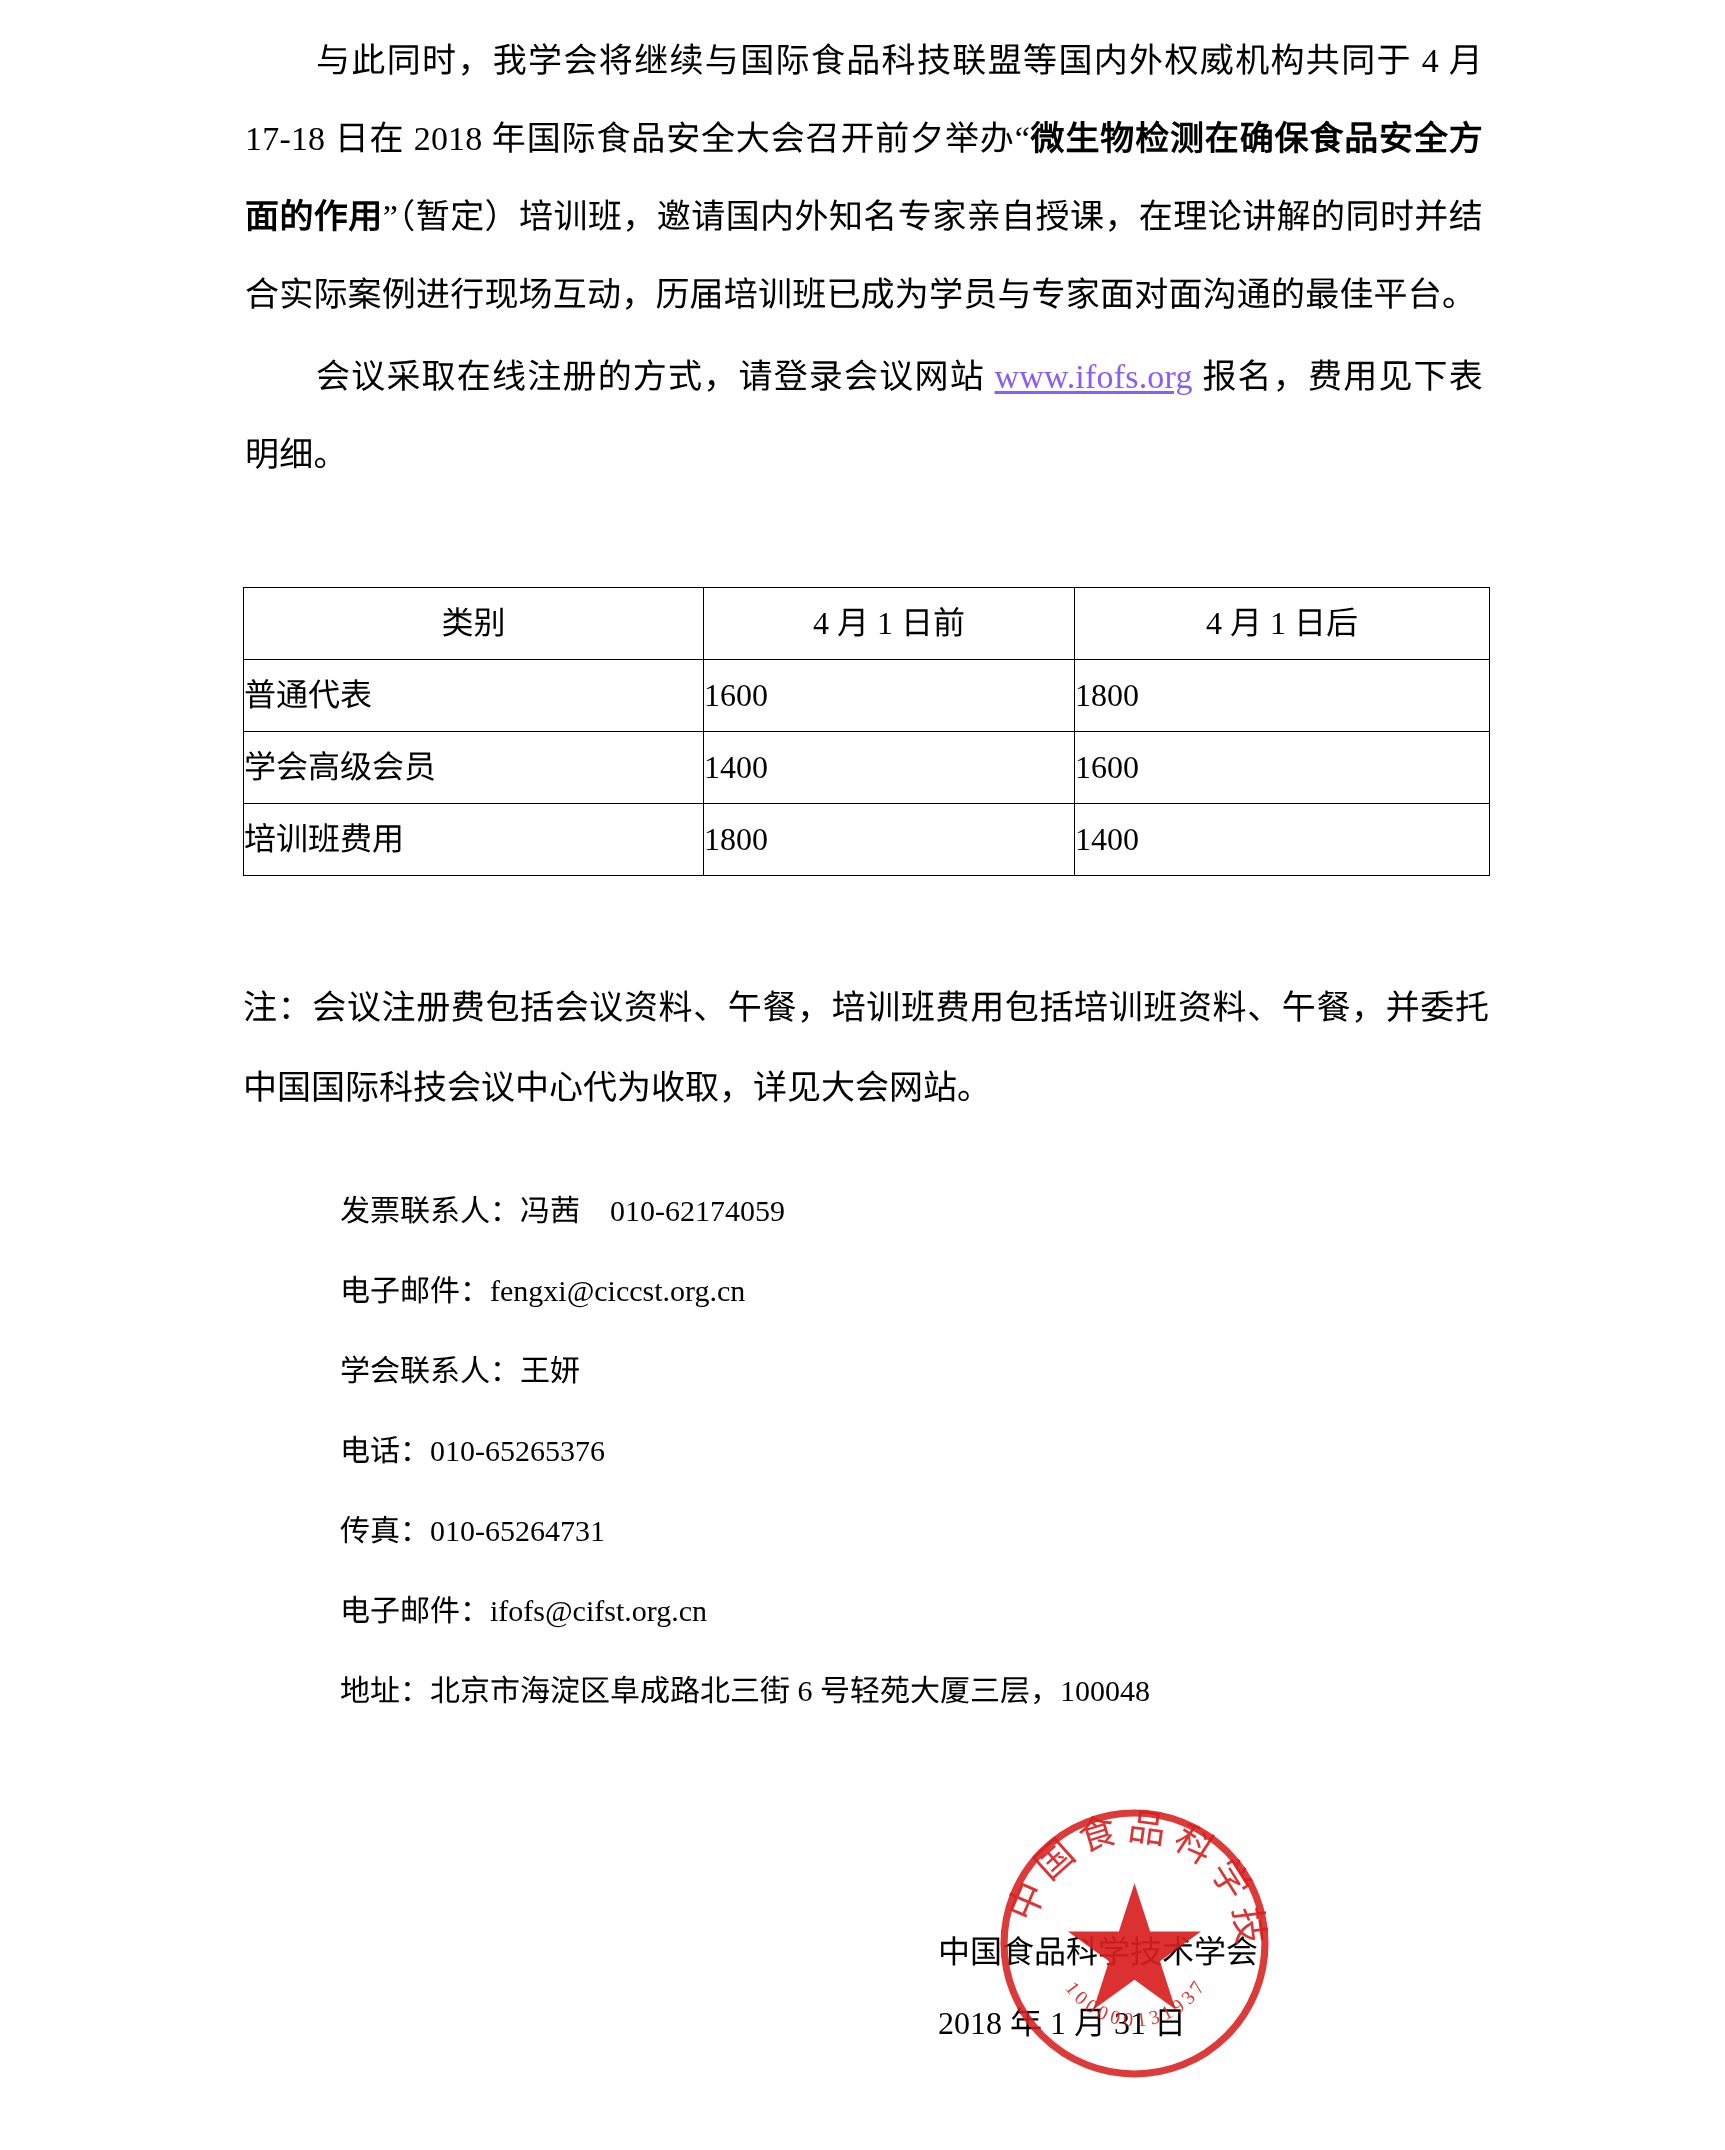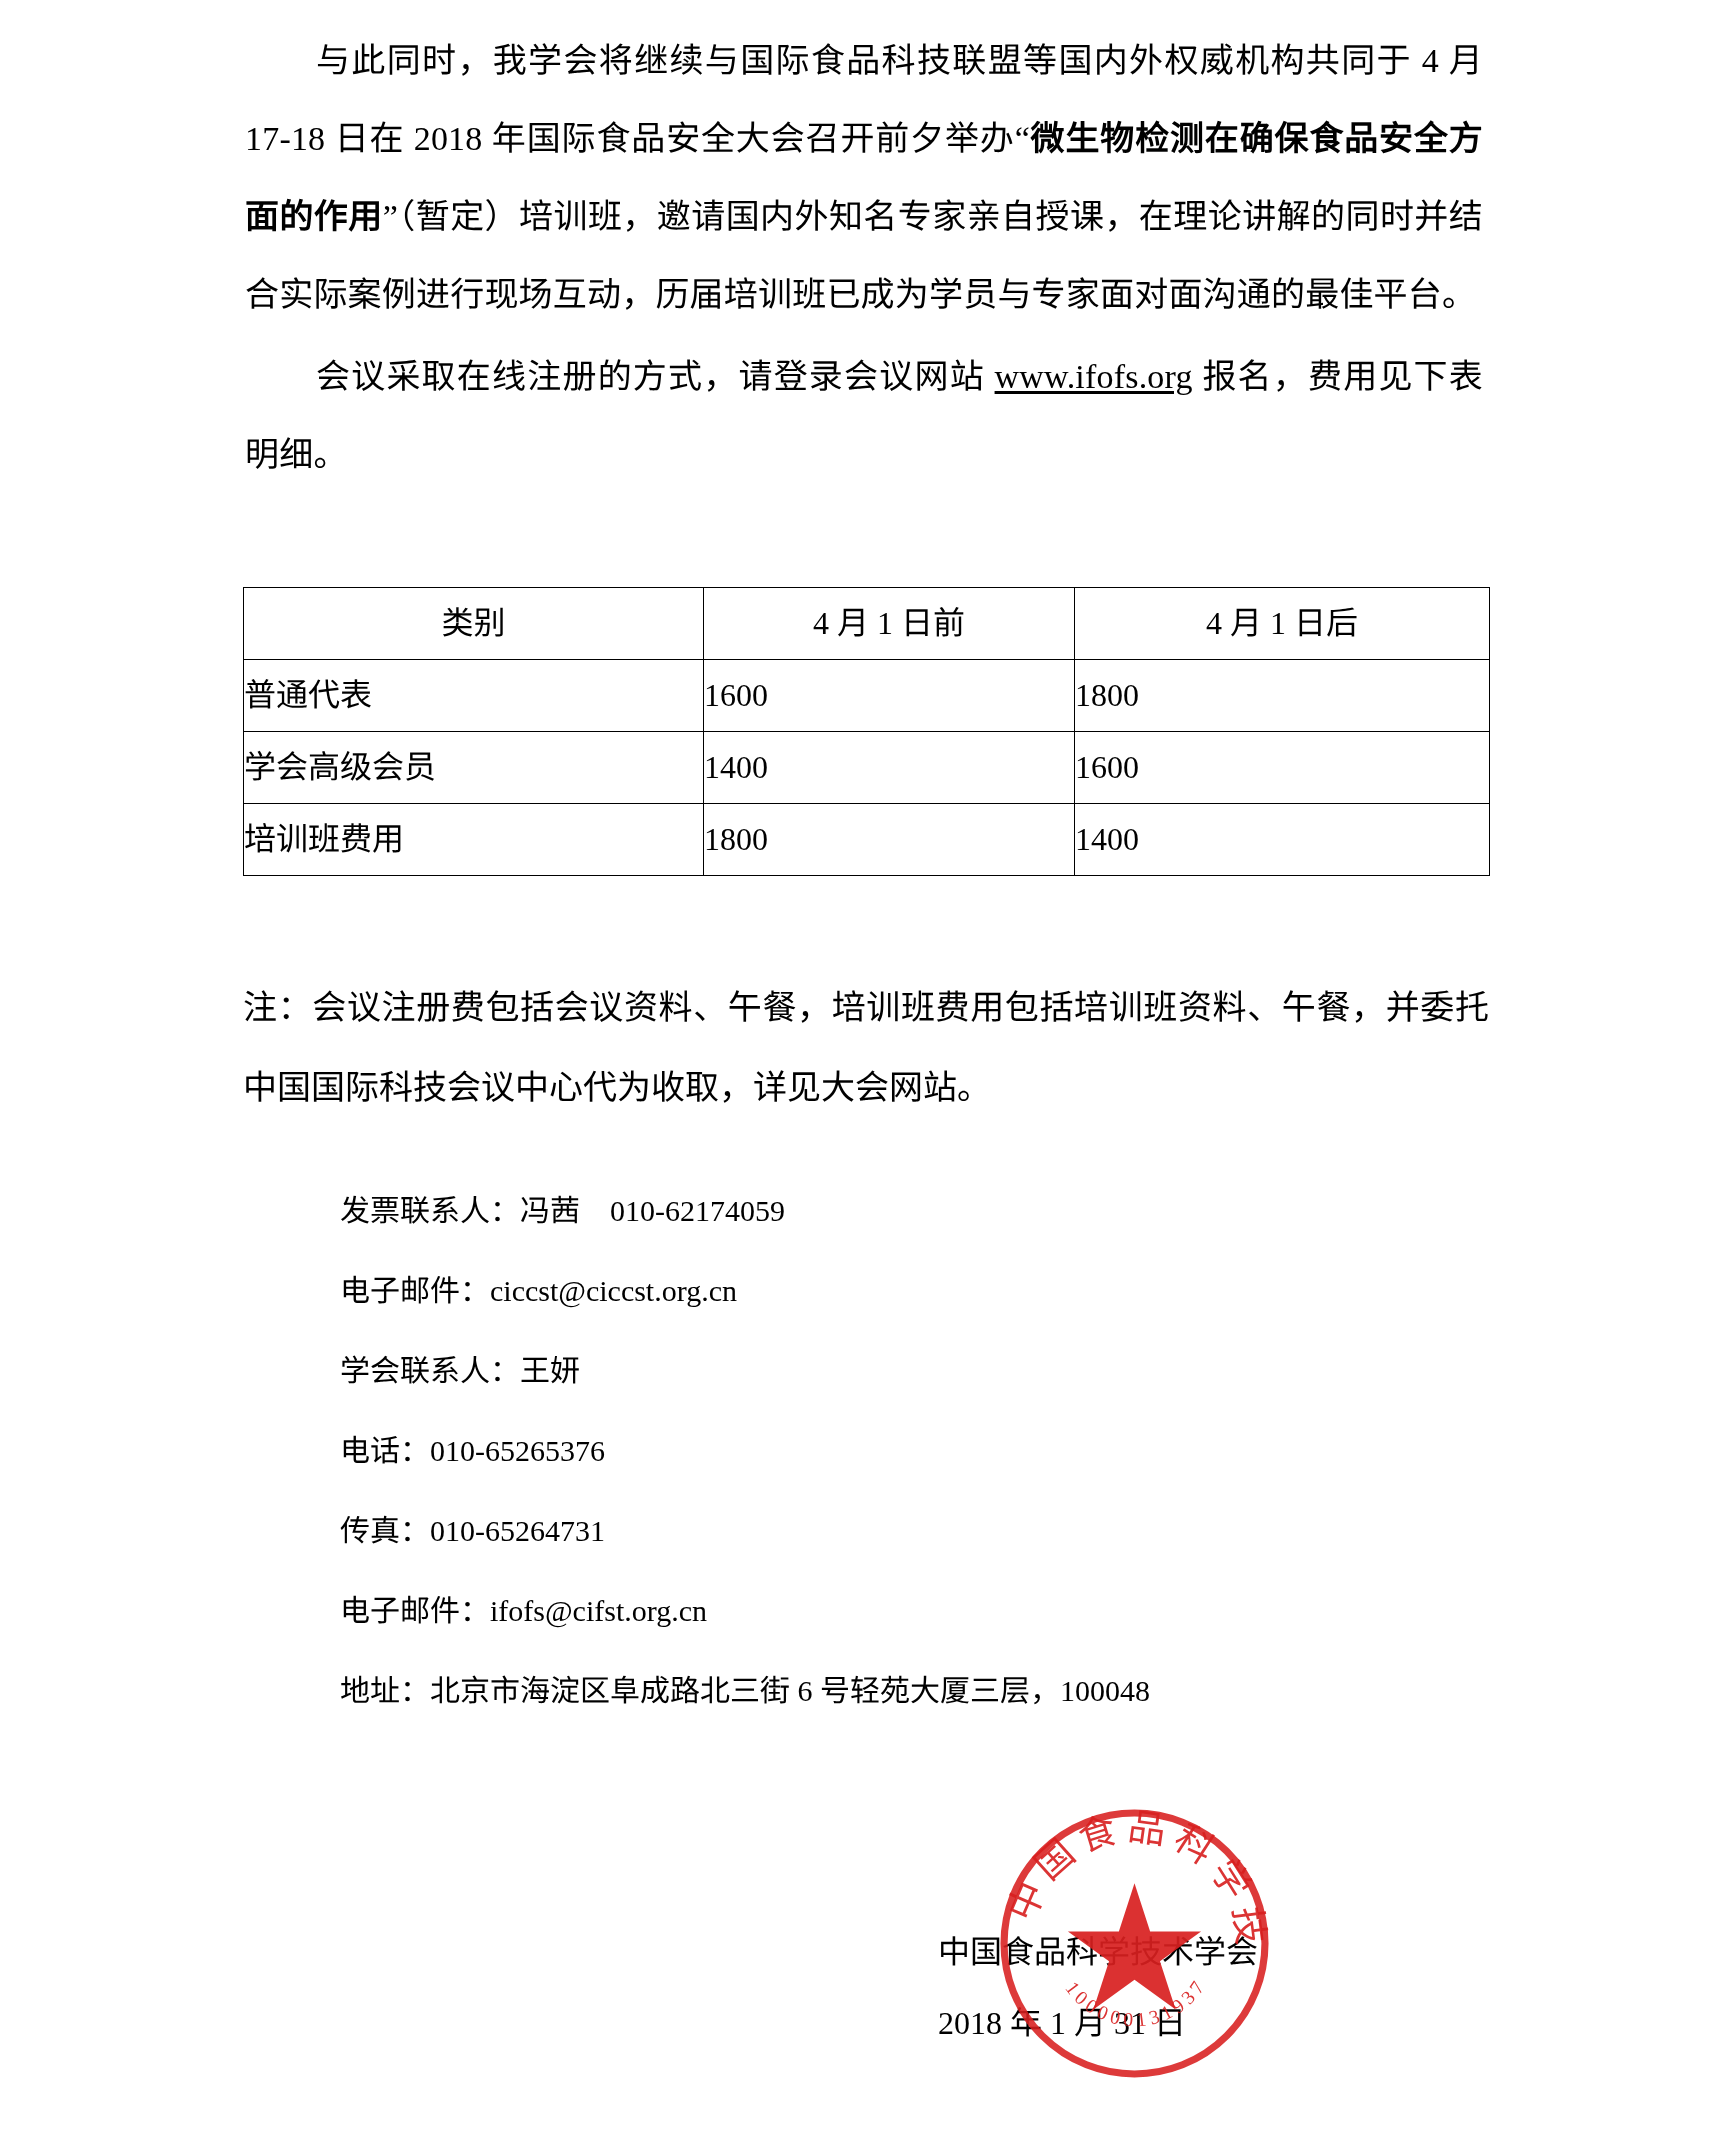--- a/index.html
+++ b/index.html
@@ -35,21 +35,21 @@
     letter-spacing: 0.2px;
   }
   p.para {
     margin: 4px;
     text-indent: 71px;
   }
   .bold {
     font-weight: bold;
   }
   a.link {
-    color: #000000;
+    color: #8b5cf6;
     text-decoration: underline;
     text-underline-offset: 2.7px;
   }
   .latin {
     font-family: "Liberation Serif", serif;
   }
 
   
   .fee-table-wrap {
     position: absolute;
@@ -163,21 +163,21 @@
       </tbody>
     </table>
   </div>
 
   <div class="note">
     <p>注：会议注册费包括会议资料、午餐，培训班费用包括培训班资料、午餐，并委托中国国际科技会议中心代为收取，详见大会网站。</p>
   </div>
 
   <div class="contacts">
     <div class="row">发票联系人：冯茜　010-62174059</div>
-    <div class="row">电子邮件：ciccst@ciccst.org.cn</div>
+    <div class="row">电子邮件：fengxi@ciccst.org.cn</div>
     <div class="row">学会联系人：王妍</div>
     <div class="row">电话：010-65265376</div>
     <div class="row">传真：010-65264731</div>
     <div class="row">电子邮件：ifofs@cifst.org.cn</div>
     <div class="row">地址：北京市海淀区阜成路北三街 6 号轻苑大厦三层，100048</div>
   </div>
 
   <div class="signature">
     <div>中国食品科学技术学会</div>
     <div>2018 年 1 月 31 日</div>

